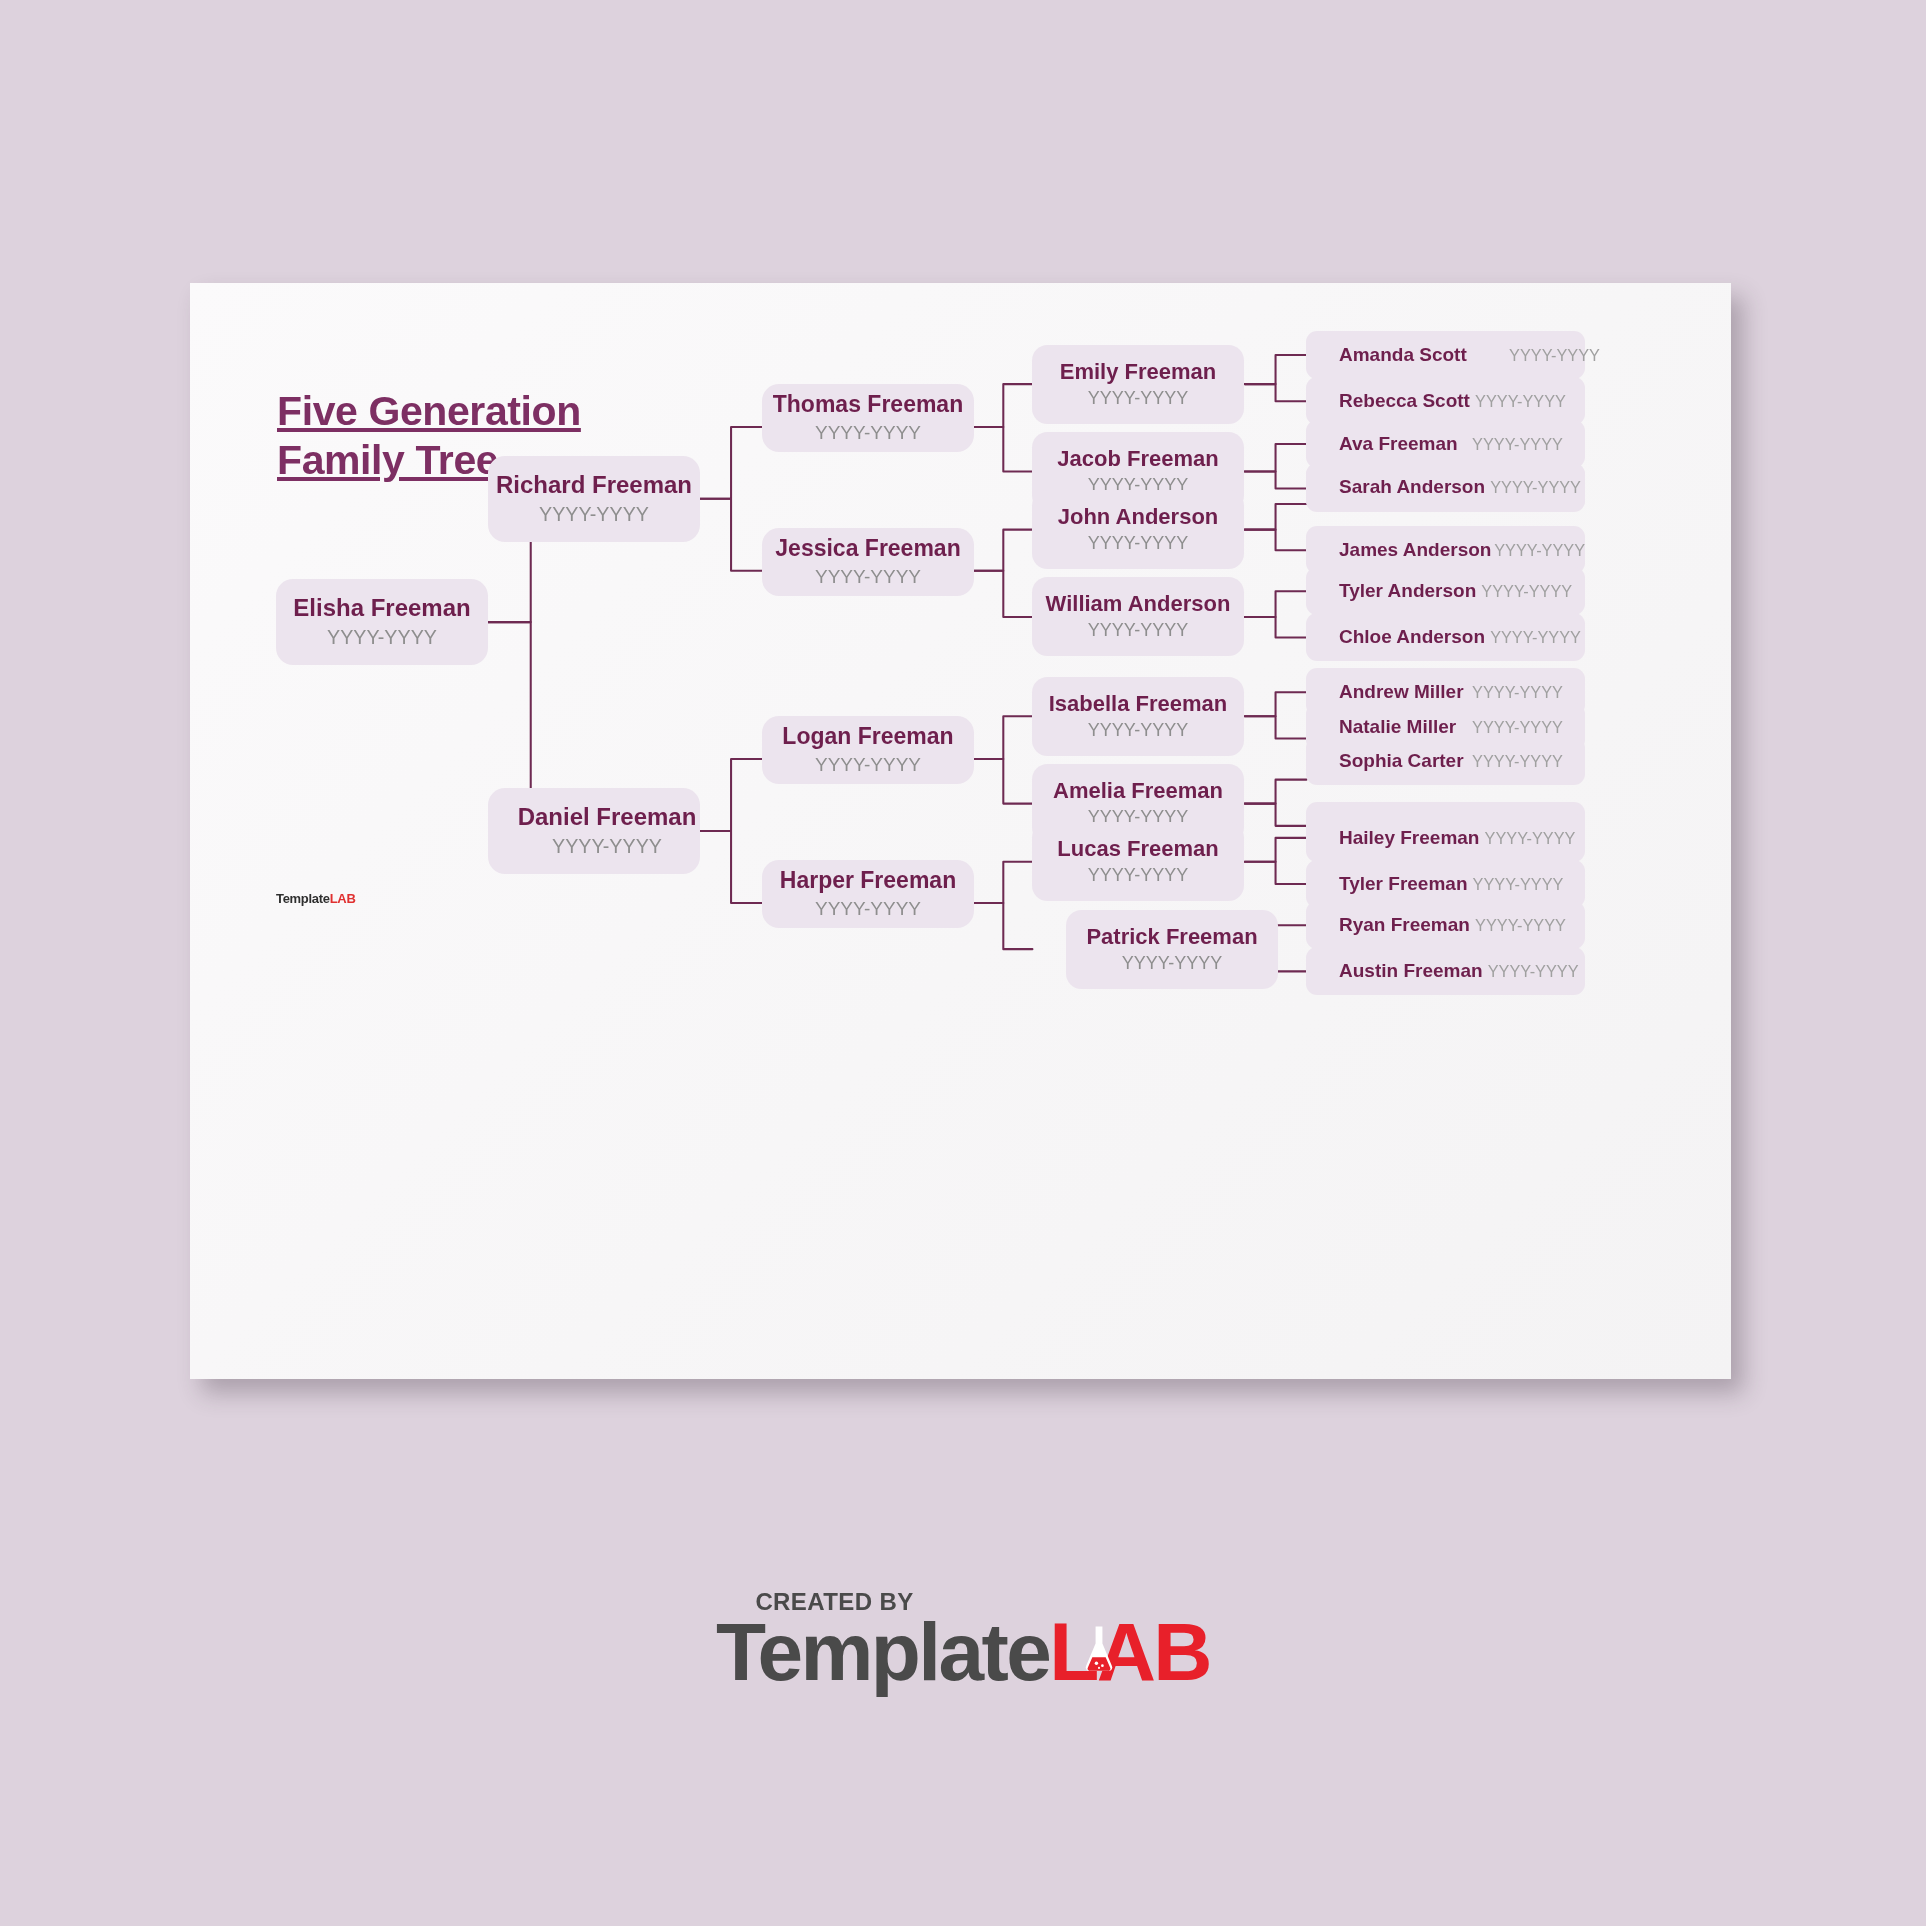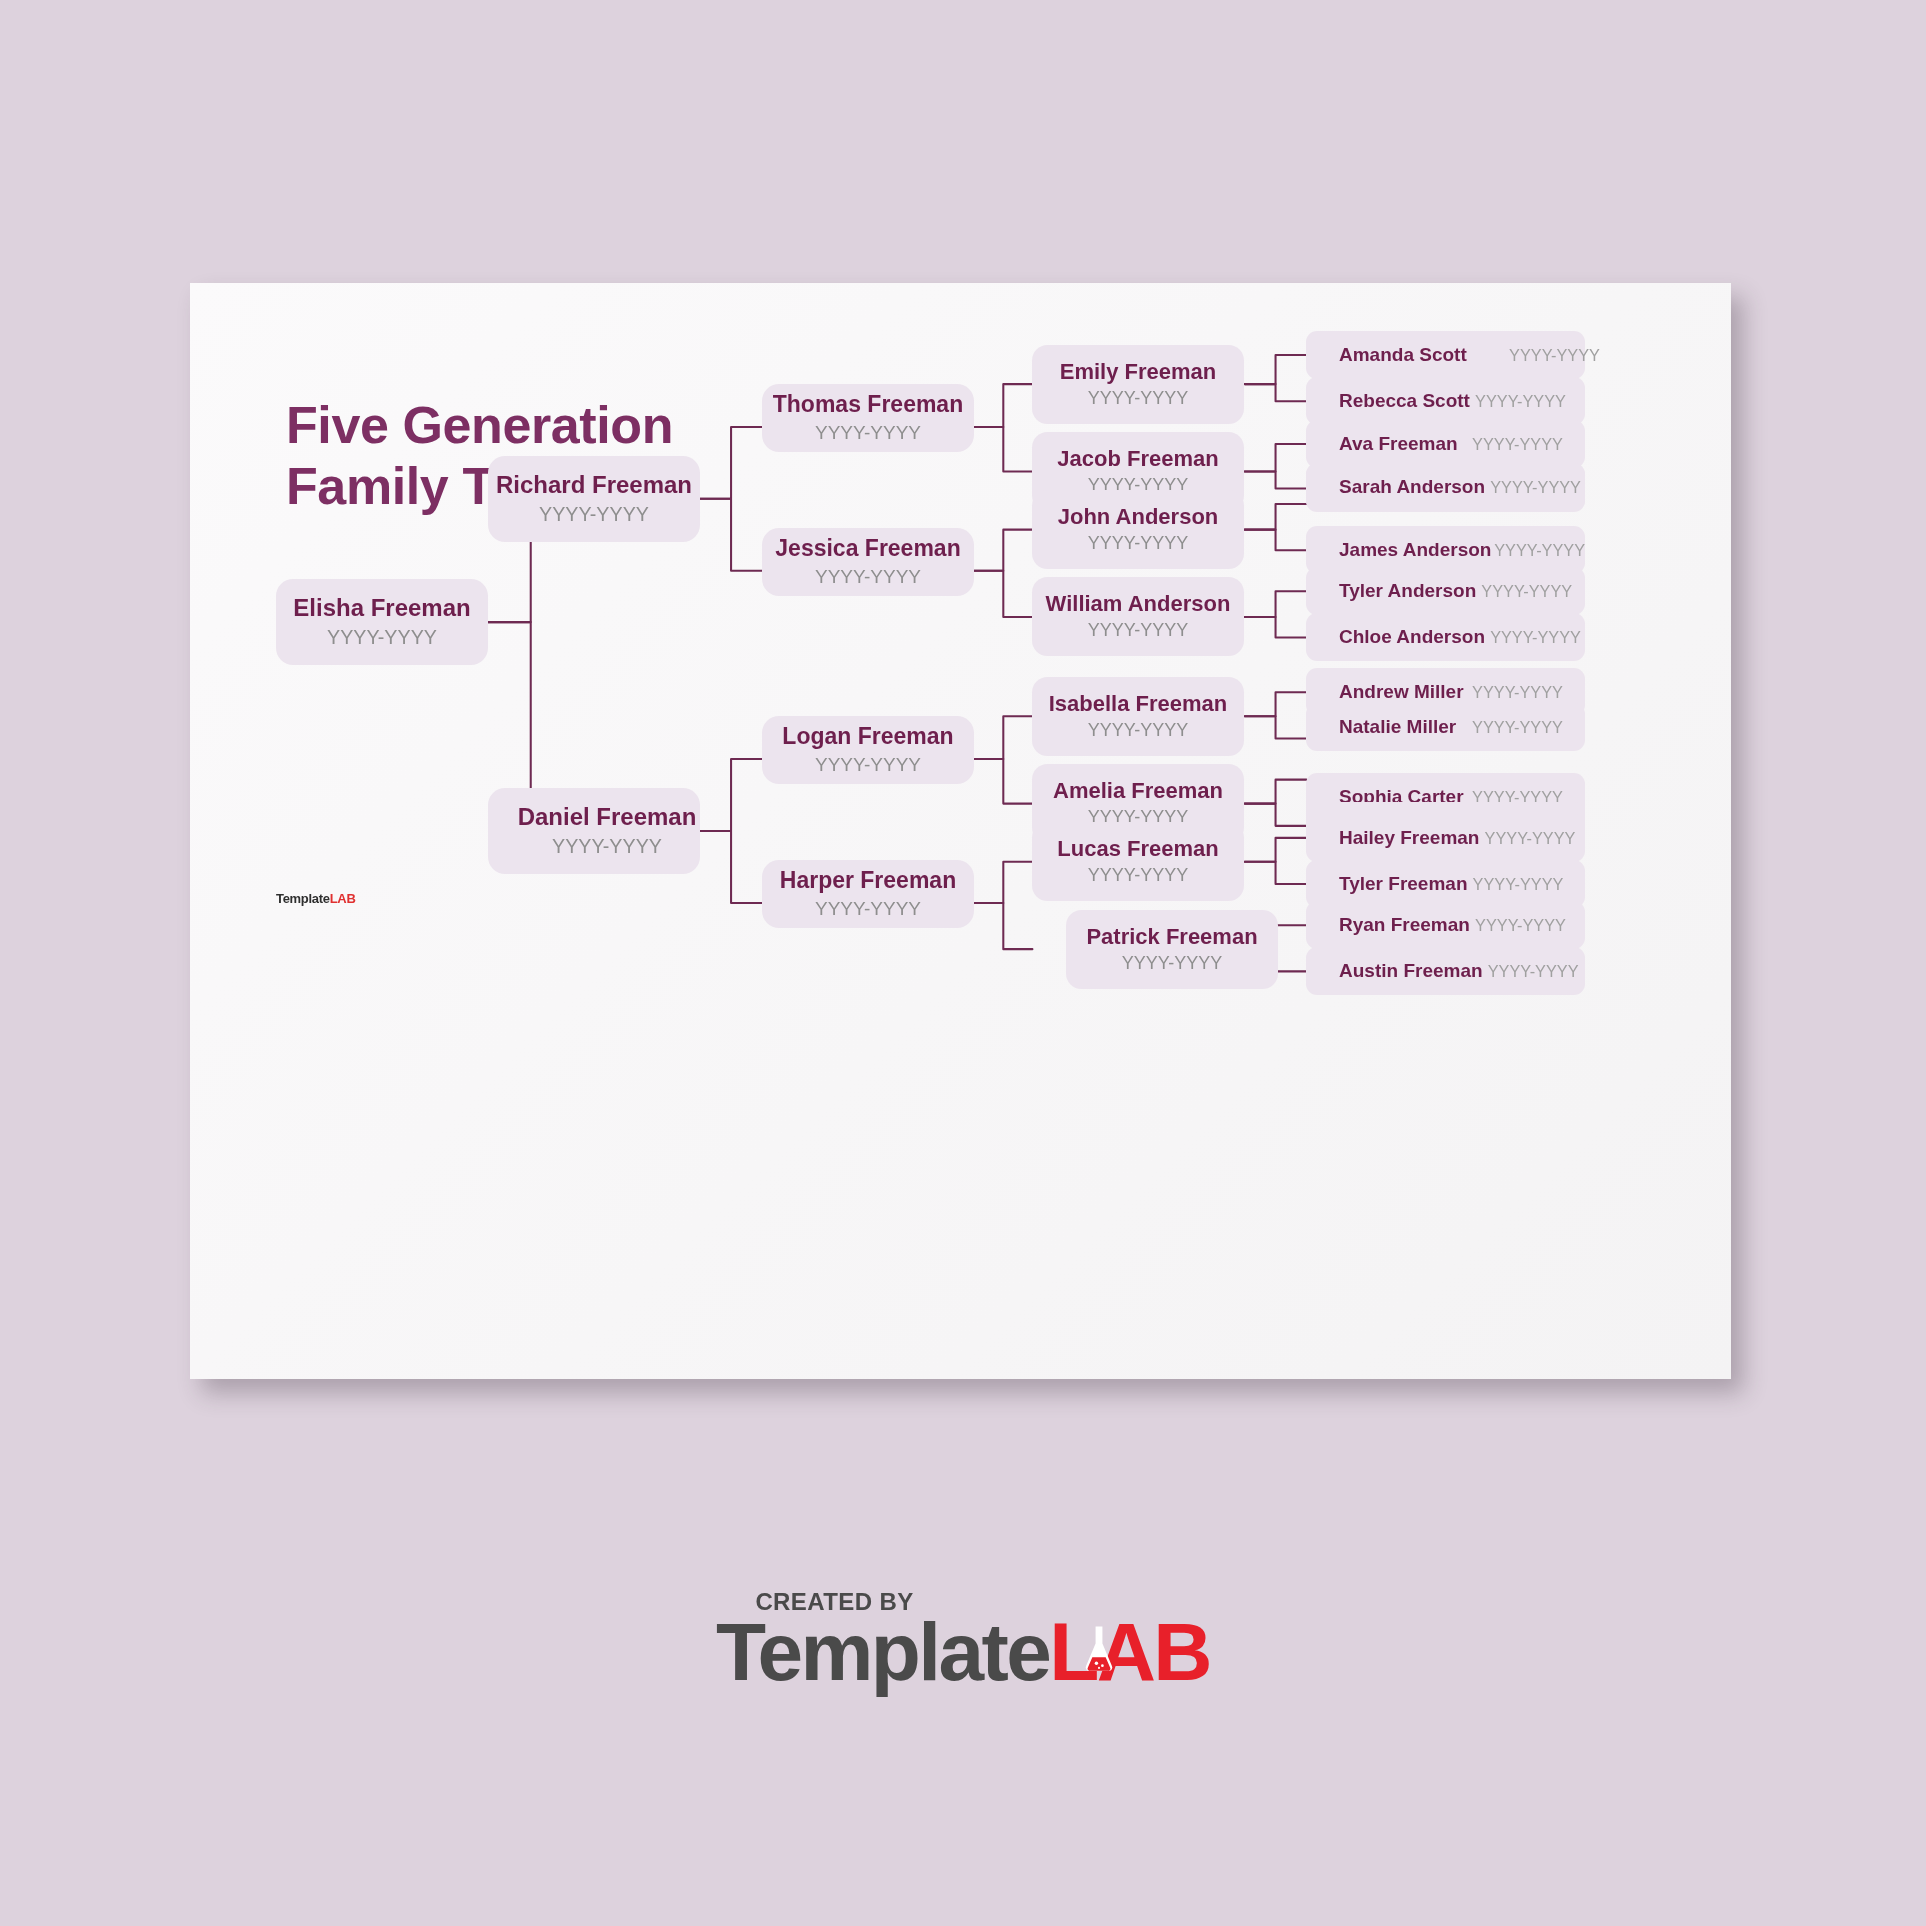--- a/index.html
+++ b/index.html
@@ -22,28 +22,29 @@
     top: 283px;
     width: 1541px;
     height: 1096px;
     background: linear-gradient(135deg, #fbfafb 0%, #f7f6f7 55%, #f4f3f4 100%);
     box-shadow: 12px 13.7px 22px rgba(60, 45, 60, 0.30);
   }
 
   
   #title {
     position: absolute;
-    left: 96px;
+    left: 87px;
     top: 77px;
     width: 531px;
     color: #7d2f63;
-    font-size: 52px;
+    font-size: 41px;
     font-weight: bold;
     line-height: 1.18;
     letter-spacing: -0.4px;
+    text-decoration: underline;
   }
   #title .line { display: block; }
 
   
   #wires {
     position: absolute;
     left: 0;
     top: 0;
     width: 1541px;
     height: 1096px;
@@ -323,21 +324,21 @@
     <span class="dt">YYYY-YYYY</span>
   </div>
   <div class="leaf" style="left:1116px; top:385px;">
     <span class="nm">Andrew Miller</span>
     <span class="dt">YYYY-YYYY</span>
   </div>
   <div class="leaf" style="left:1116px; top:420px;">
     <span class="nm">Natalie Miller</span>
     <span class="dt">YYYY-YYYY</span>
   </div>
-  <div class="leaf" style="left:1116px; top:490px;">
+  <div class="leaf" style="left:1116px; top:454px;">
     <span class="nm">Sophia Carter</span>
     <span class="dt">YYYY-YYYY</span>
   </div>
   <div class="leaf" style="left:1116px; top:519px;">
     <span class="nm">Rachel Carter</span>
     <span class="dt">YYYY-YYYY</span>
   </div>
   <div class="leaf" style="left:1116px; top:531px;">
     <span class="nm">Hailey Freeman</span>
     <span class="dt">YYYY-YYYY</span>

